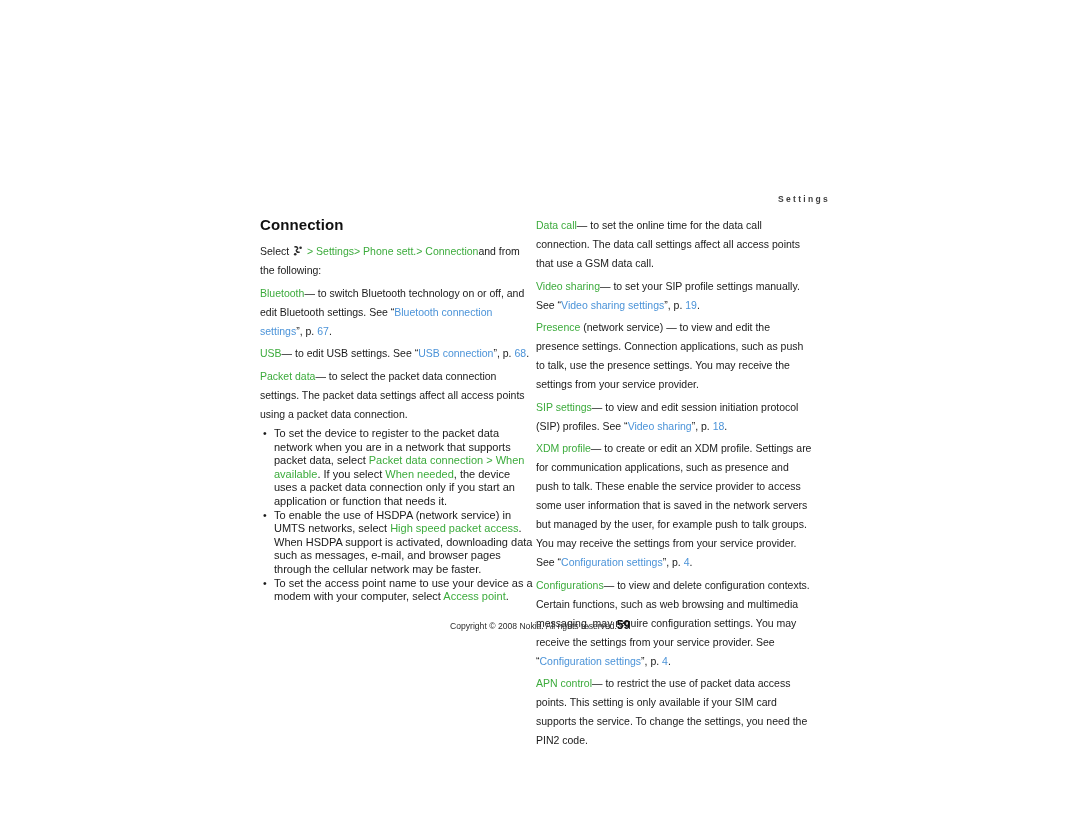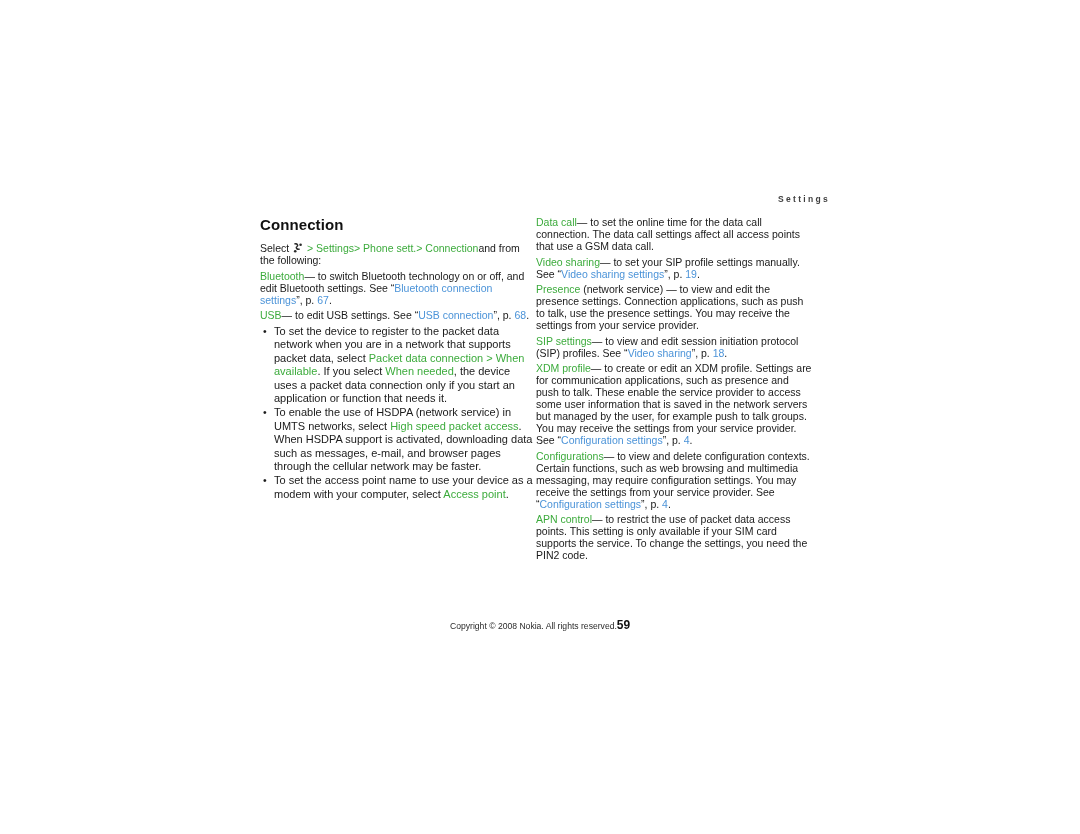--- a/index.html
+++ b/index.html
@@ -44,21 +44,21 @@
   }
   h1.section-title {
     font-size: 15px;
     font-weight: bold;
     color: #111111;
     margin: 0 0 9px 0;
     letter-spacing: 0.1px;
   }
   p.para {
     font-size: 10.5px;
-    line-height: 12px;
+    line-height: 19px;
     margin: 0 0 3.5px 0;
     text-align: left;
     color: #1a1a1a;
   }
   ul.bullets {
     list-style: none;
     margin: 0;
     padding: 0;
   }
   ul.bullets li {
@@ -136,20 +136,23 @@
 
       <p class="para">
         <span class="menu">Bluetooth</span><span>— to switch Bluetooth technology on or off, and edit Bluetooth settings. See “</span><span class="link">Bluetooth connection settings</span><span>”, p. </span><span class="link">67</span><span>.</span>
       </p>
 
       <p class="para">
         <span class="menu">USB</span><span>— to edit USB settings. See “</span><span class="link">USB connection</span><span>”, p. </span><span class="link">68</span><span>.</span>
       </p>
 
 
+      <p class="para">
+        <span class="menu">Packet data</span><span>— to select the packet data connection settings. The packet data settings affect all access points using a packet data connection.</span>
+      </p>
 
       <ul class="bullets">
         <li>
           <span>To set the device to register to the packet data network when you are in a network that supports packet data, select </span><span class="menu">Packet data connection</span><span class="sep"> &gt; </span><span class="menu">When available</span><span>. If you select </span><span class="menu">When needed</span><span>, the device uses a packet data connection only if you start an application or function that needs it.</span>
         </li>
         <li>
           <span>To enable the use of HSDPA (network service) in UMTS networks, select </span><span class="menu">High speed packet access</span><span>. When HSDPA support is activated, downloading data such as messages, e-mail, and browser pages through the cellular network may be faster.</span>
         </li>
         <li>
           <span>To set the access point name to use your device as a modem with your computer, select </span><span class="menu">Access point</span><span>.</span>

